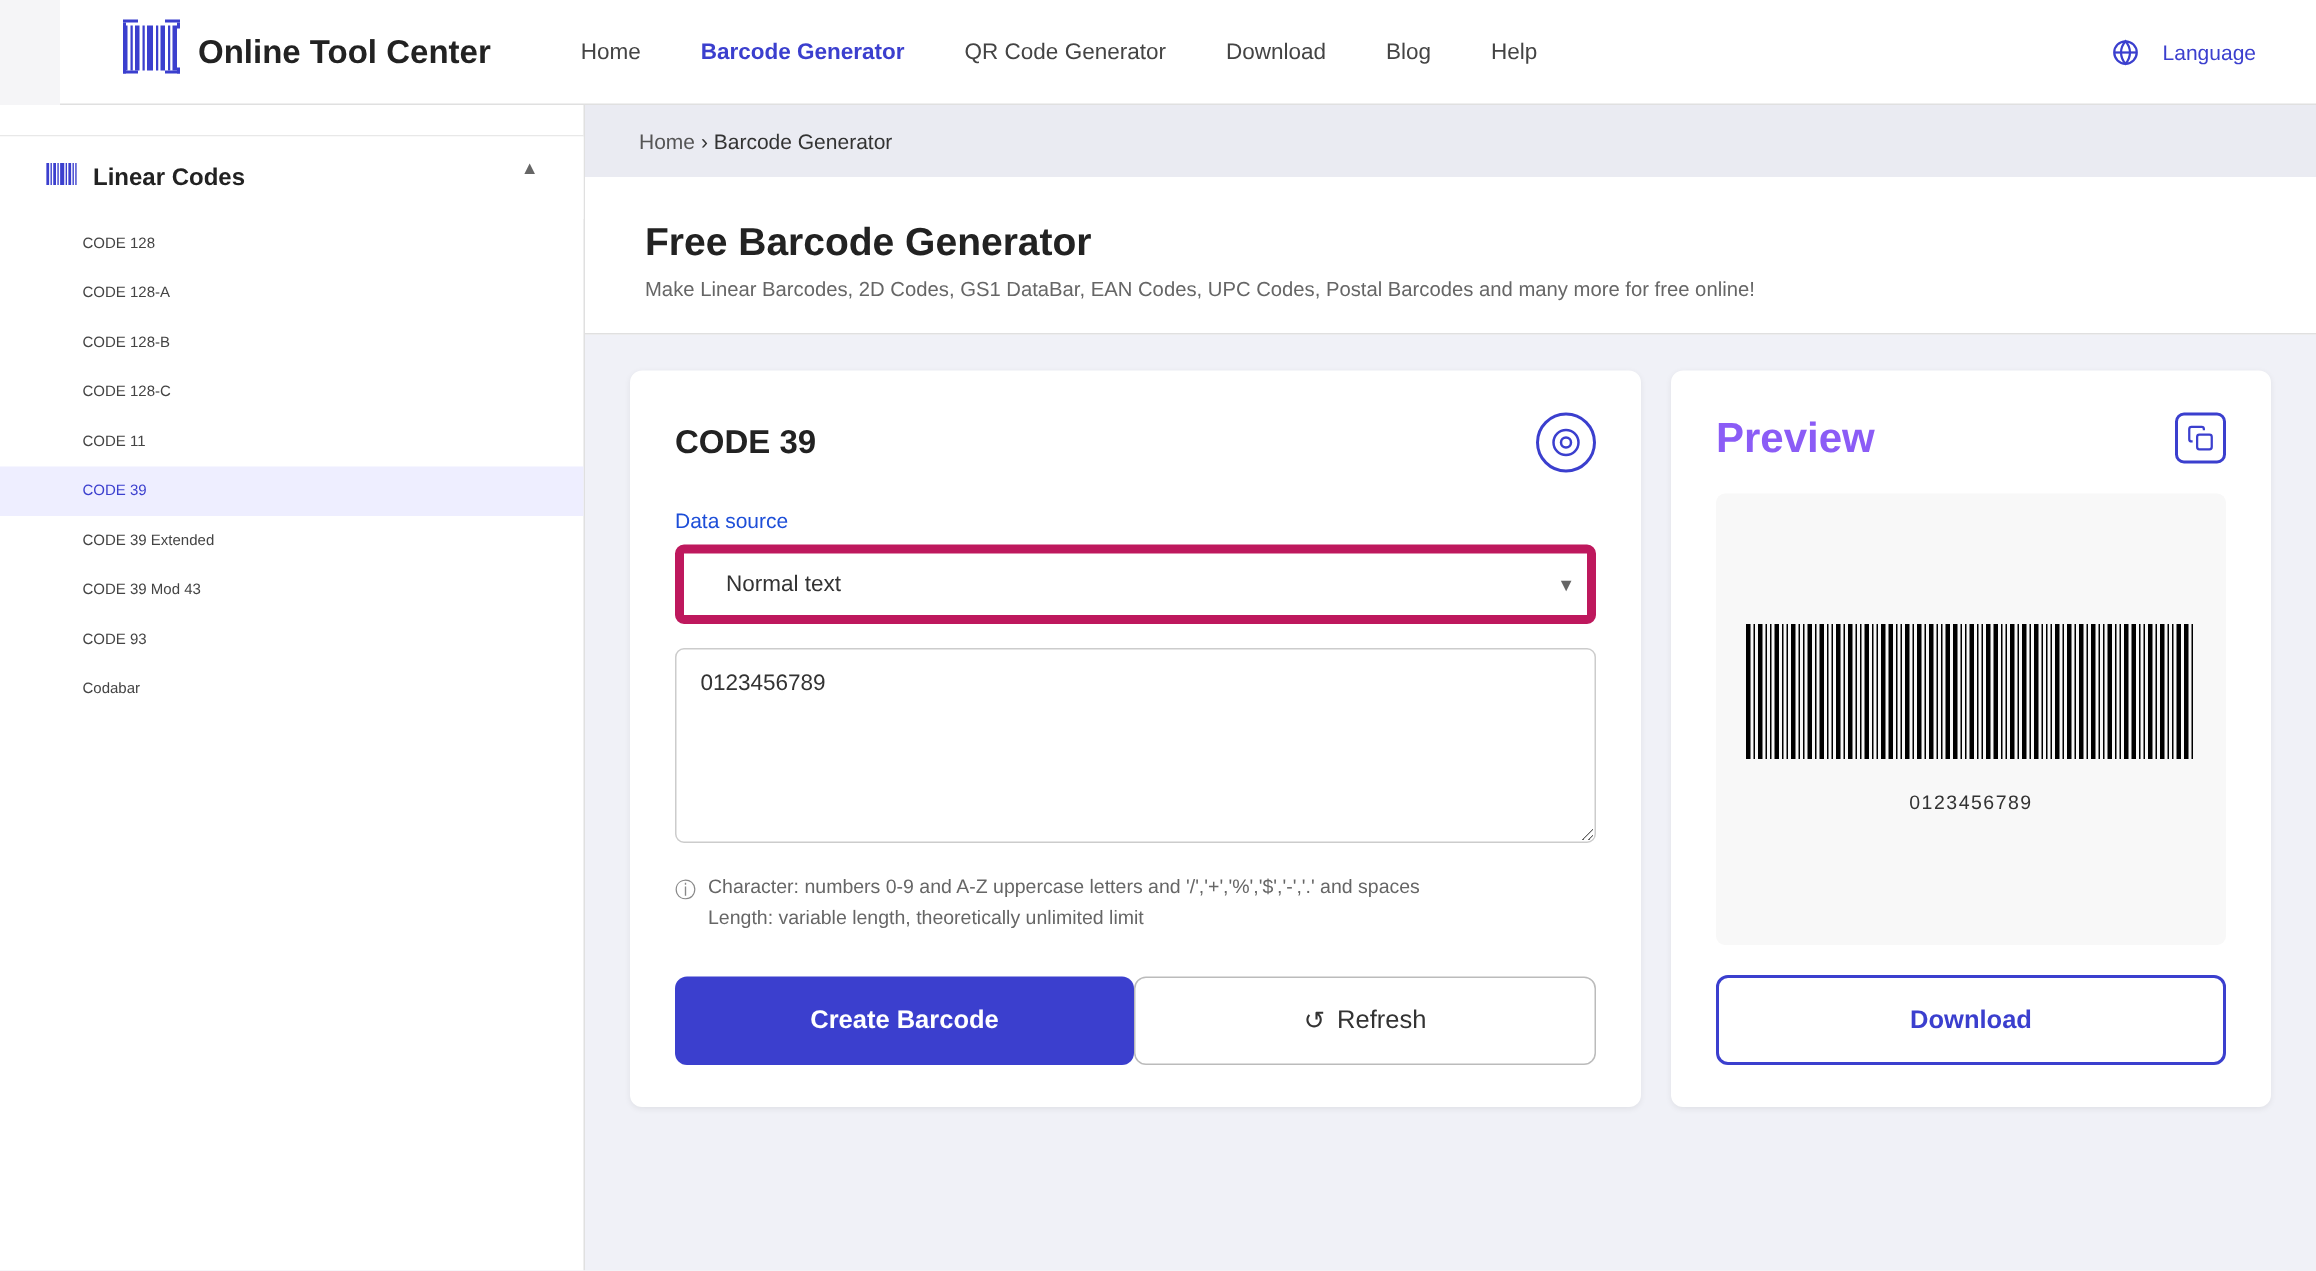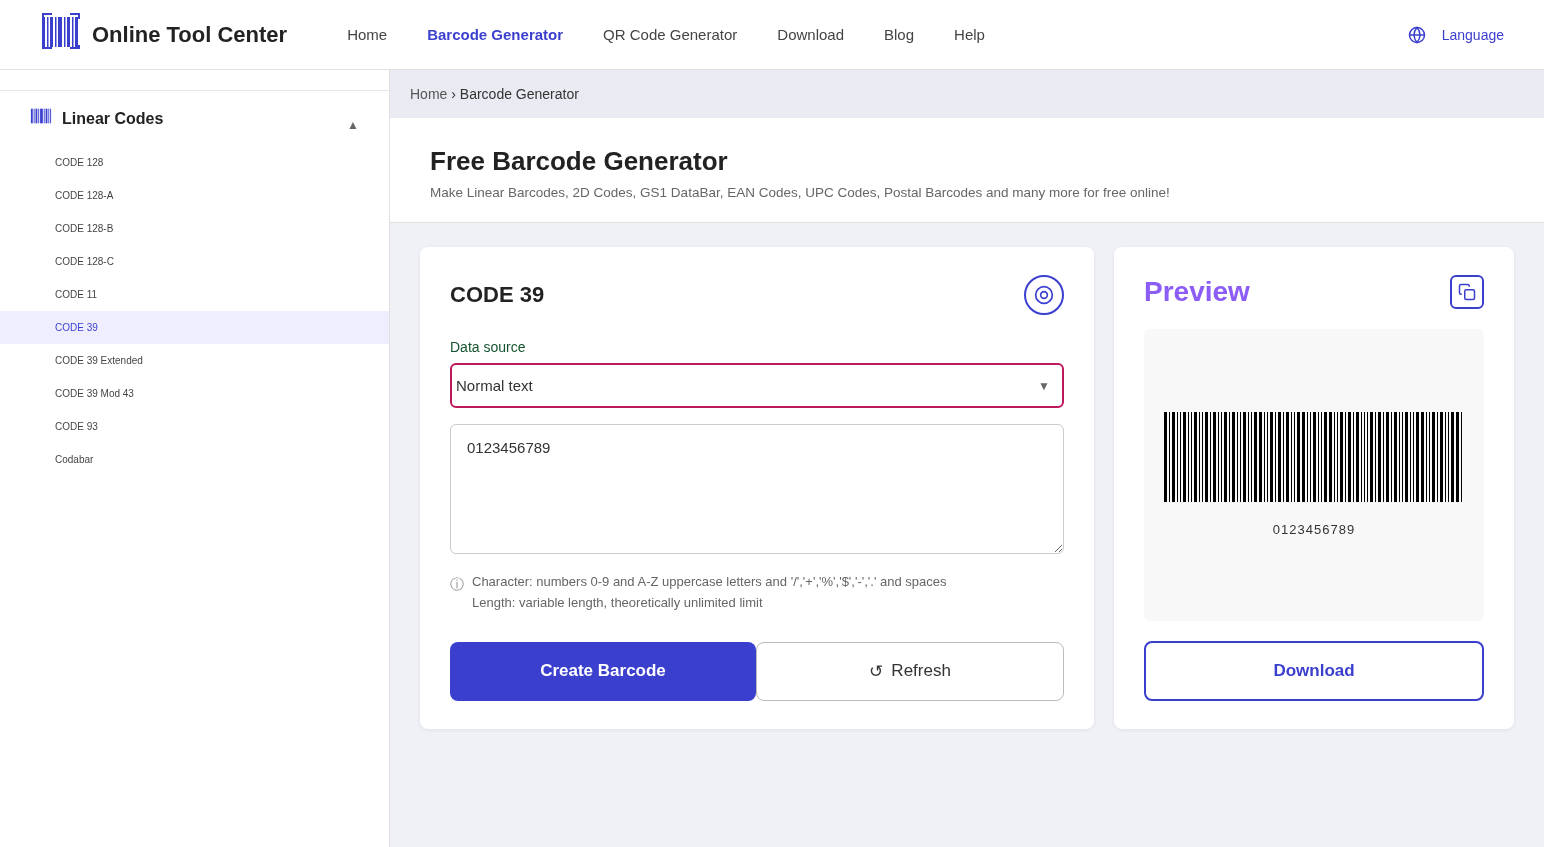--- a/index.html
+++ b/index.html
@@ -6,20 +6,21 @@
     body { font-family: Arial, sans-serif; background: #f5f5f7; color: #333; }
 
     
     .navbar {
       background: #fff;
       display: flex;
       align-items: center;
       padding: 0 40px;
       height: 70px;
       border-bottom: 1px solid #e0e0e0;
+      margin-left: 40px;
     }
     .navbar .logo {
       display: flex;
       align-items: center;
       gap: 10px;
       font-size: 22px;
       font-weight: bold;
       color: #222;
       margin-right: 60px;
       text-decoration: none;
@@ -69,21 +70,21 @@
       font-size: 18px;
       font-weight: bold;
       color: #222;
       padding: 10px 30px 20px;
     }
     .sidebar-section {
       border-top: 1px solid #e8e8e8;
     }
     .sidebar-section-header {
       display: flex;
-      align-items: flex-end;
+      align-items: flex-start;
       justify-content: space-between;
       padding: 14px 30px;
       cursor: pointer;
       background: #fff;
     }
     .sidebar-section-header .section-label {
       display: flex;
       align-items: center;
       gap: 10px;
       font-size: 16px;
@@ -116,21 +117,21 @@
     
     .content {
       flex: 1;
       padding: 0;
       background: #f0f1f7;
     }
 
     
     .breadcrumb {
       background: #eaebf2;
-      padding: 16px 20px;
+      padding: 16px 36px;
       font-size: 14px;
       color: #555;
     }
     .breadcrumb a {
       color: #555;
       text-decoration: none;
     }
     .breadcrumb span { color: #333; }
 
     
@@ -184,32 +185,32 @@
       display: flex;
       align-items: center;
       justify-content: center;
       cursor: pointer;
       color: #3b3fce;
       font-size: 18px;
       background: #fff;
     }
     .field-label {
       font-size: 14px;
-      color: #14532d;
+      color: #1d4ed8;
       margin-bottom: 8px;
     }
     .select-wrapper {
       position: relative;
       margin-bottom: 16px;
     }
     .select-wrapper select {
       width: 100%;
-      padding: 12px 4px;
+      padding: 12px 28px;
       font-size: 15px;
-      border: 2px solid #be185d;
+      border: 6px solid #be185d;
       border-radius: 6px;
       appearance: none;
       background: #fff;
       color: #333;
       cursor: pointer;
     }
     .select-arrow {
       position: absolute;
       right: 14px;
       top: 50%;

